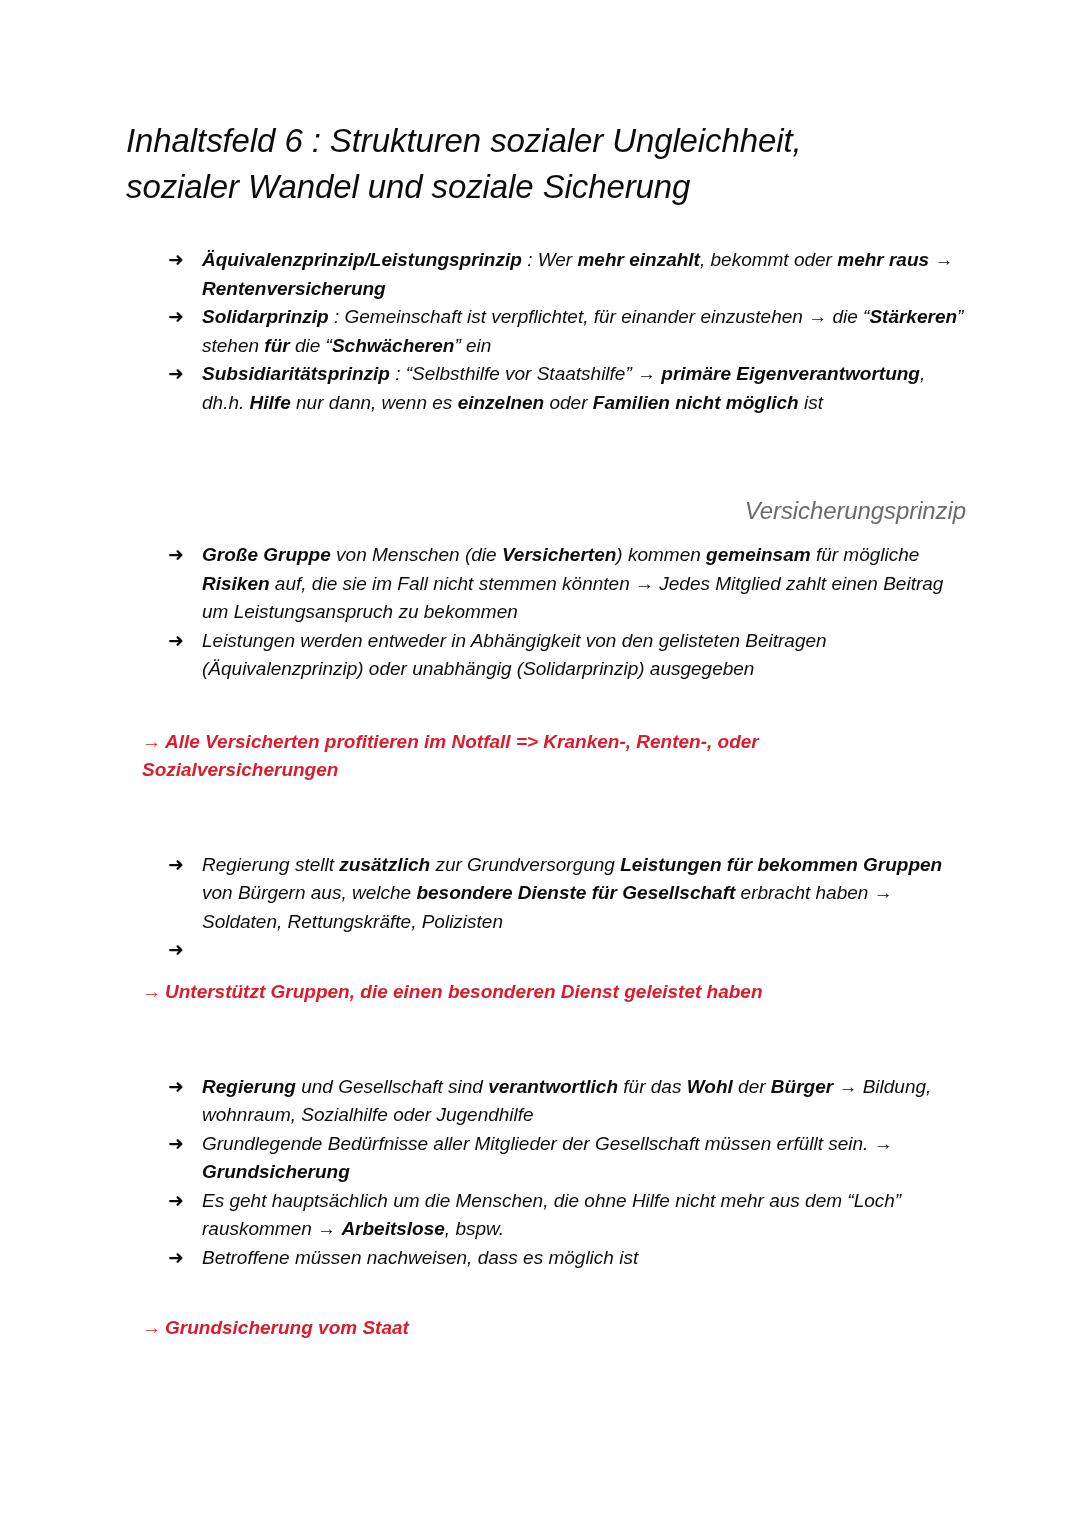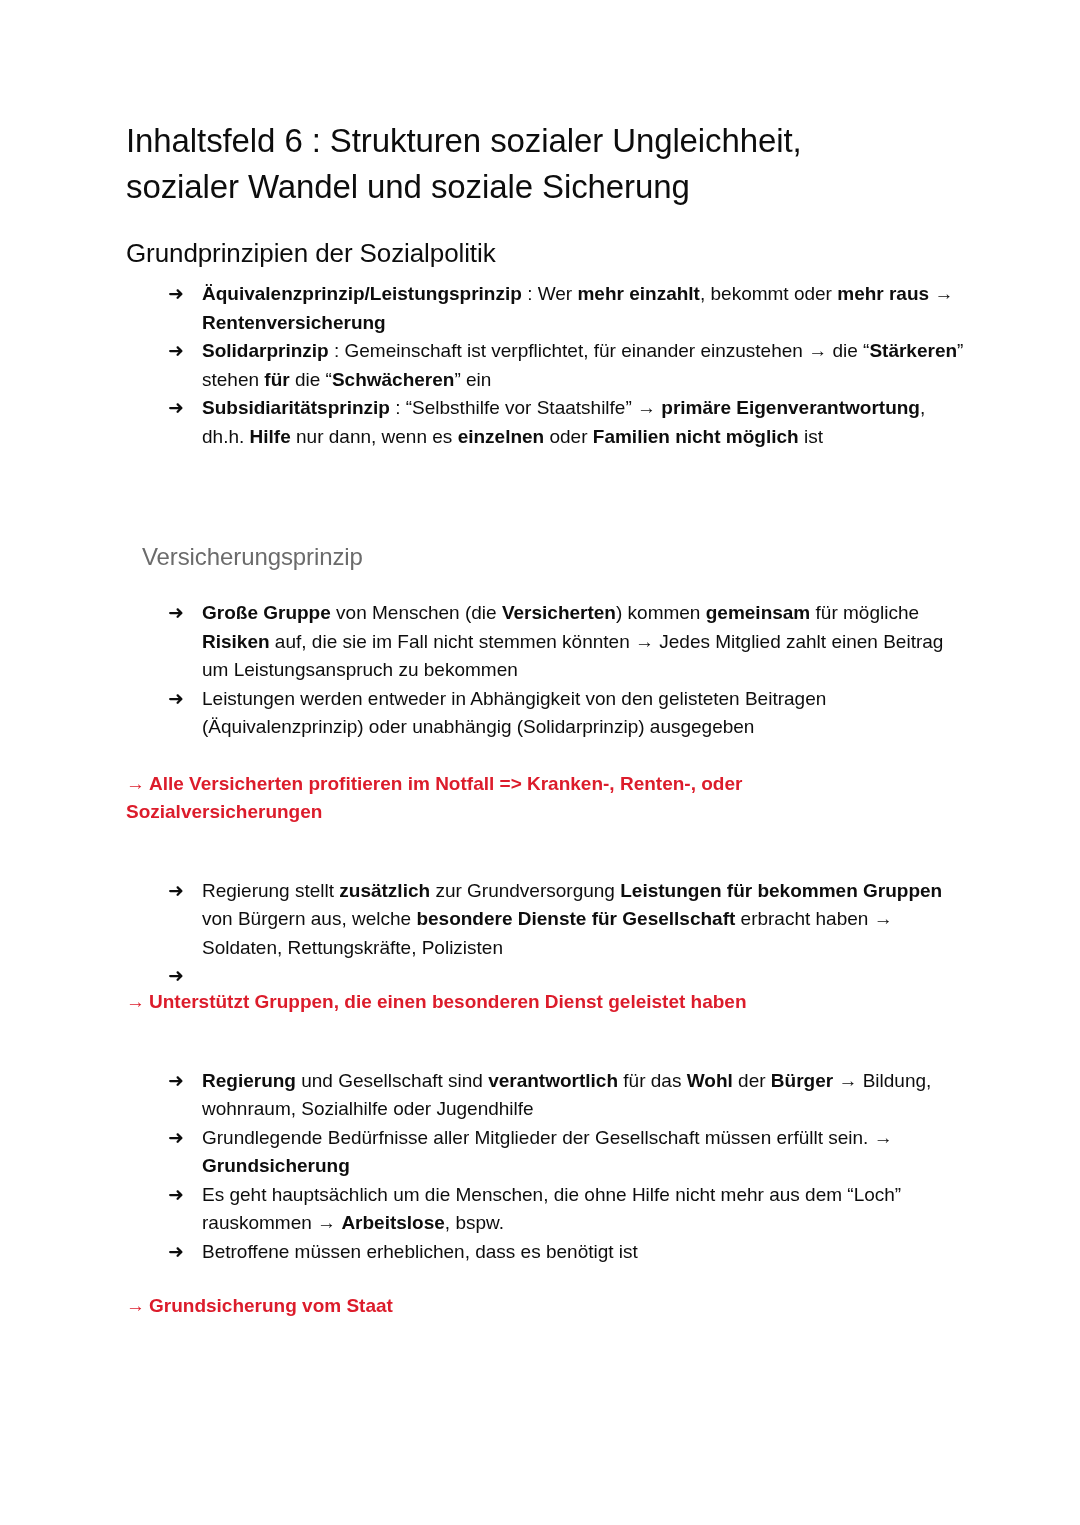--- a/index.html
+++ b/index.html
@@ -14,20 +14,21 @@
     -webkit-font-smoothing: antialiased;
   }
   .page {
     position: relative;
     width: 1080px;
     height: 1525px;
     background: #ffffff;
     box-sizing: border-box;
     padding: 118px 110px 0 126px;
     overflow: hidden;
+    font-style: italic;
   }
 
   
   .doc-title {
     font-size: 33px;
     line-height: 46px;
     font-weight: 400;
     color: #0d0d0d;
     letter-spacing: -0.1px;
     margin: 0 0 0 0;
@@ -41,22 +42,23 @@
     font-weight: 400;
     color: #0d0d0d;
     margin: 0;
     letter-spacing: -0.1px;
   }
   .h3 {
     font-size: 24px;
     line-height: 32px;
     font-weight: 400;
     color: #6b6b6b;
-    margin: 16px;
+    margin: 4px;
     letter-spacing: -0.1px;
+    text-align: right;
   }
 
   
   .sp-title-h2   { height: 26px; }
   .sp-h2-list    { height: 10px; }
   .sp-list-h2    { height: 42px; }
   .sp-h2-h3      { height: 32px; }
   .sp-h3-list    { height: 10px; }
   .sp-list-red   { height: 28px; }
   .sp-red-h3     { height: 40px; }
@@ -87,41 +89,40 @@
   }
   .blist li b { font-weight: 700; }
 
   
   .red-line {
     font-size: 19px;
     line-height: 28.5px;
     font-weight: 700;
     color: #dc1c2b;
     max-width: 770px;
-    margin: 0;
+    margin: 16px;
   }
   .red-line .ar {
     font-weight: 400;
     padding-right: 4px;
   }
   .w-narrow { max-width: 700px; }
 </style>
 </head>
 <body>
 
 <div class="page">
 
   <h1 class="doc-title">
     <span>Inhaltsfeld 6 : Strukturen sozialer Ungleichheit,</span><br>
     <span>sozialer Wandel und soziale Sicherung</span>
   </h1>
 
   <div class="sp-title-h2"></div>
 
-  <h2 class="h2">Grundprinzipien der Sozialpolitik</h2>
   <div class="sp-h2-list"></div>
   <ul class="blist">
       <li><span class="arrow-bullet">➜</span><span><b>Äquivalenzprinzip/Leistungsprinzip</b><span> : Wer </span><b>mehr einzahlt</b><span>, bekommt oder </span><b>mehr raus → Rentenversicherung</b></span></li>
       <li><span class="arrow-bullet">➜</span><span><b>Solidarprinzip</b><span> : Gemeinschaft ist verpflichtet, für einander einzustehen → die “</span><b>Stärkeren</b><span>” stehen </span><b>für</b><span> die “</span><b>Schwächeren</b><span>” ein</span></span></li>
       <li><span class="arrow-bullet">➜</span><span><b>Subsidiaritätsprinzip</b><span> : “Selbsthilfe vor Staatshilfe” → </span><b>primäre Eigenverantwortung</b><span>, dh.h. </span><b>Hilfe</b><span> nur dann, wenn es </span><b>einzelnen</b><span> oder </span><b>Familien nicht möglich</b><span> ist</span></span></li>
     </ul>
 
   <div class="sp-list-h2"></div>
 
 
@@ -148,19 +149,19 @@
   <div class="sp-list-red2"></div>
   <p class="red-line w-narrow"><span class="ar">→</span><span>Unterstützt Gruppen, die einen besonderen Dienst geleistet haben</span></p>
 
   <div class="sp-red-h3"></div>
 
   <div class="sp-h3-list"></div>
   <ul class="blist">
       <li><span class="arrow-bullet">➜</span><span><b>Regierung</b><span> und Gesellschaft sind </span><b>verantwortlich</b><span> für das </span><b>Wohl</b><span> der </span><b>Bürger</b><span> → Bildung, wohnraum, Sozialhilfe oder Jugendhilfe</span></span></li>
       <li><span class="arrow-bullet">➜</span><span><span>Grundlegende Bedürfnisse aller Mitglieder der Gesellschaft müssen erfüllt sein. → </span><b>Grundsicherung</b></span></li>
       <li><span class="arrow-bullet">➜</span><span><span>Es geht hauptsächlich um die Menschen, die ohne Hilfe nicht mehr aus dem “Loch” rauskommen → </span><b>Arbeitslose</b><span>, bspw.</span></span></li>
-      <li><span class="arrow-bullet">➜</span><span><span>Betroffene müssen erheblichen, dass es benötigt ist</span></span></li>
+      <li><span class="arrow-bullet">➜</span><span><span>Betroffene müssen nachweisen, dass es möglich ist</span></span></li>
     </ul>
 
   <div class="sp-list-red2"></div>
   <p class="red-line w-narrow"><span class="ar">→</span><span>Grundsicherung vom Staat</span></p>
 
 </div>
 
 </body></html>

